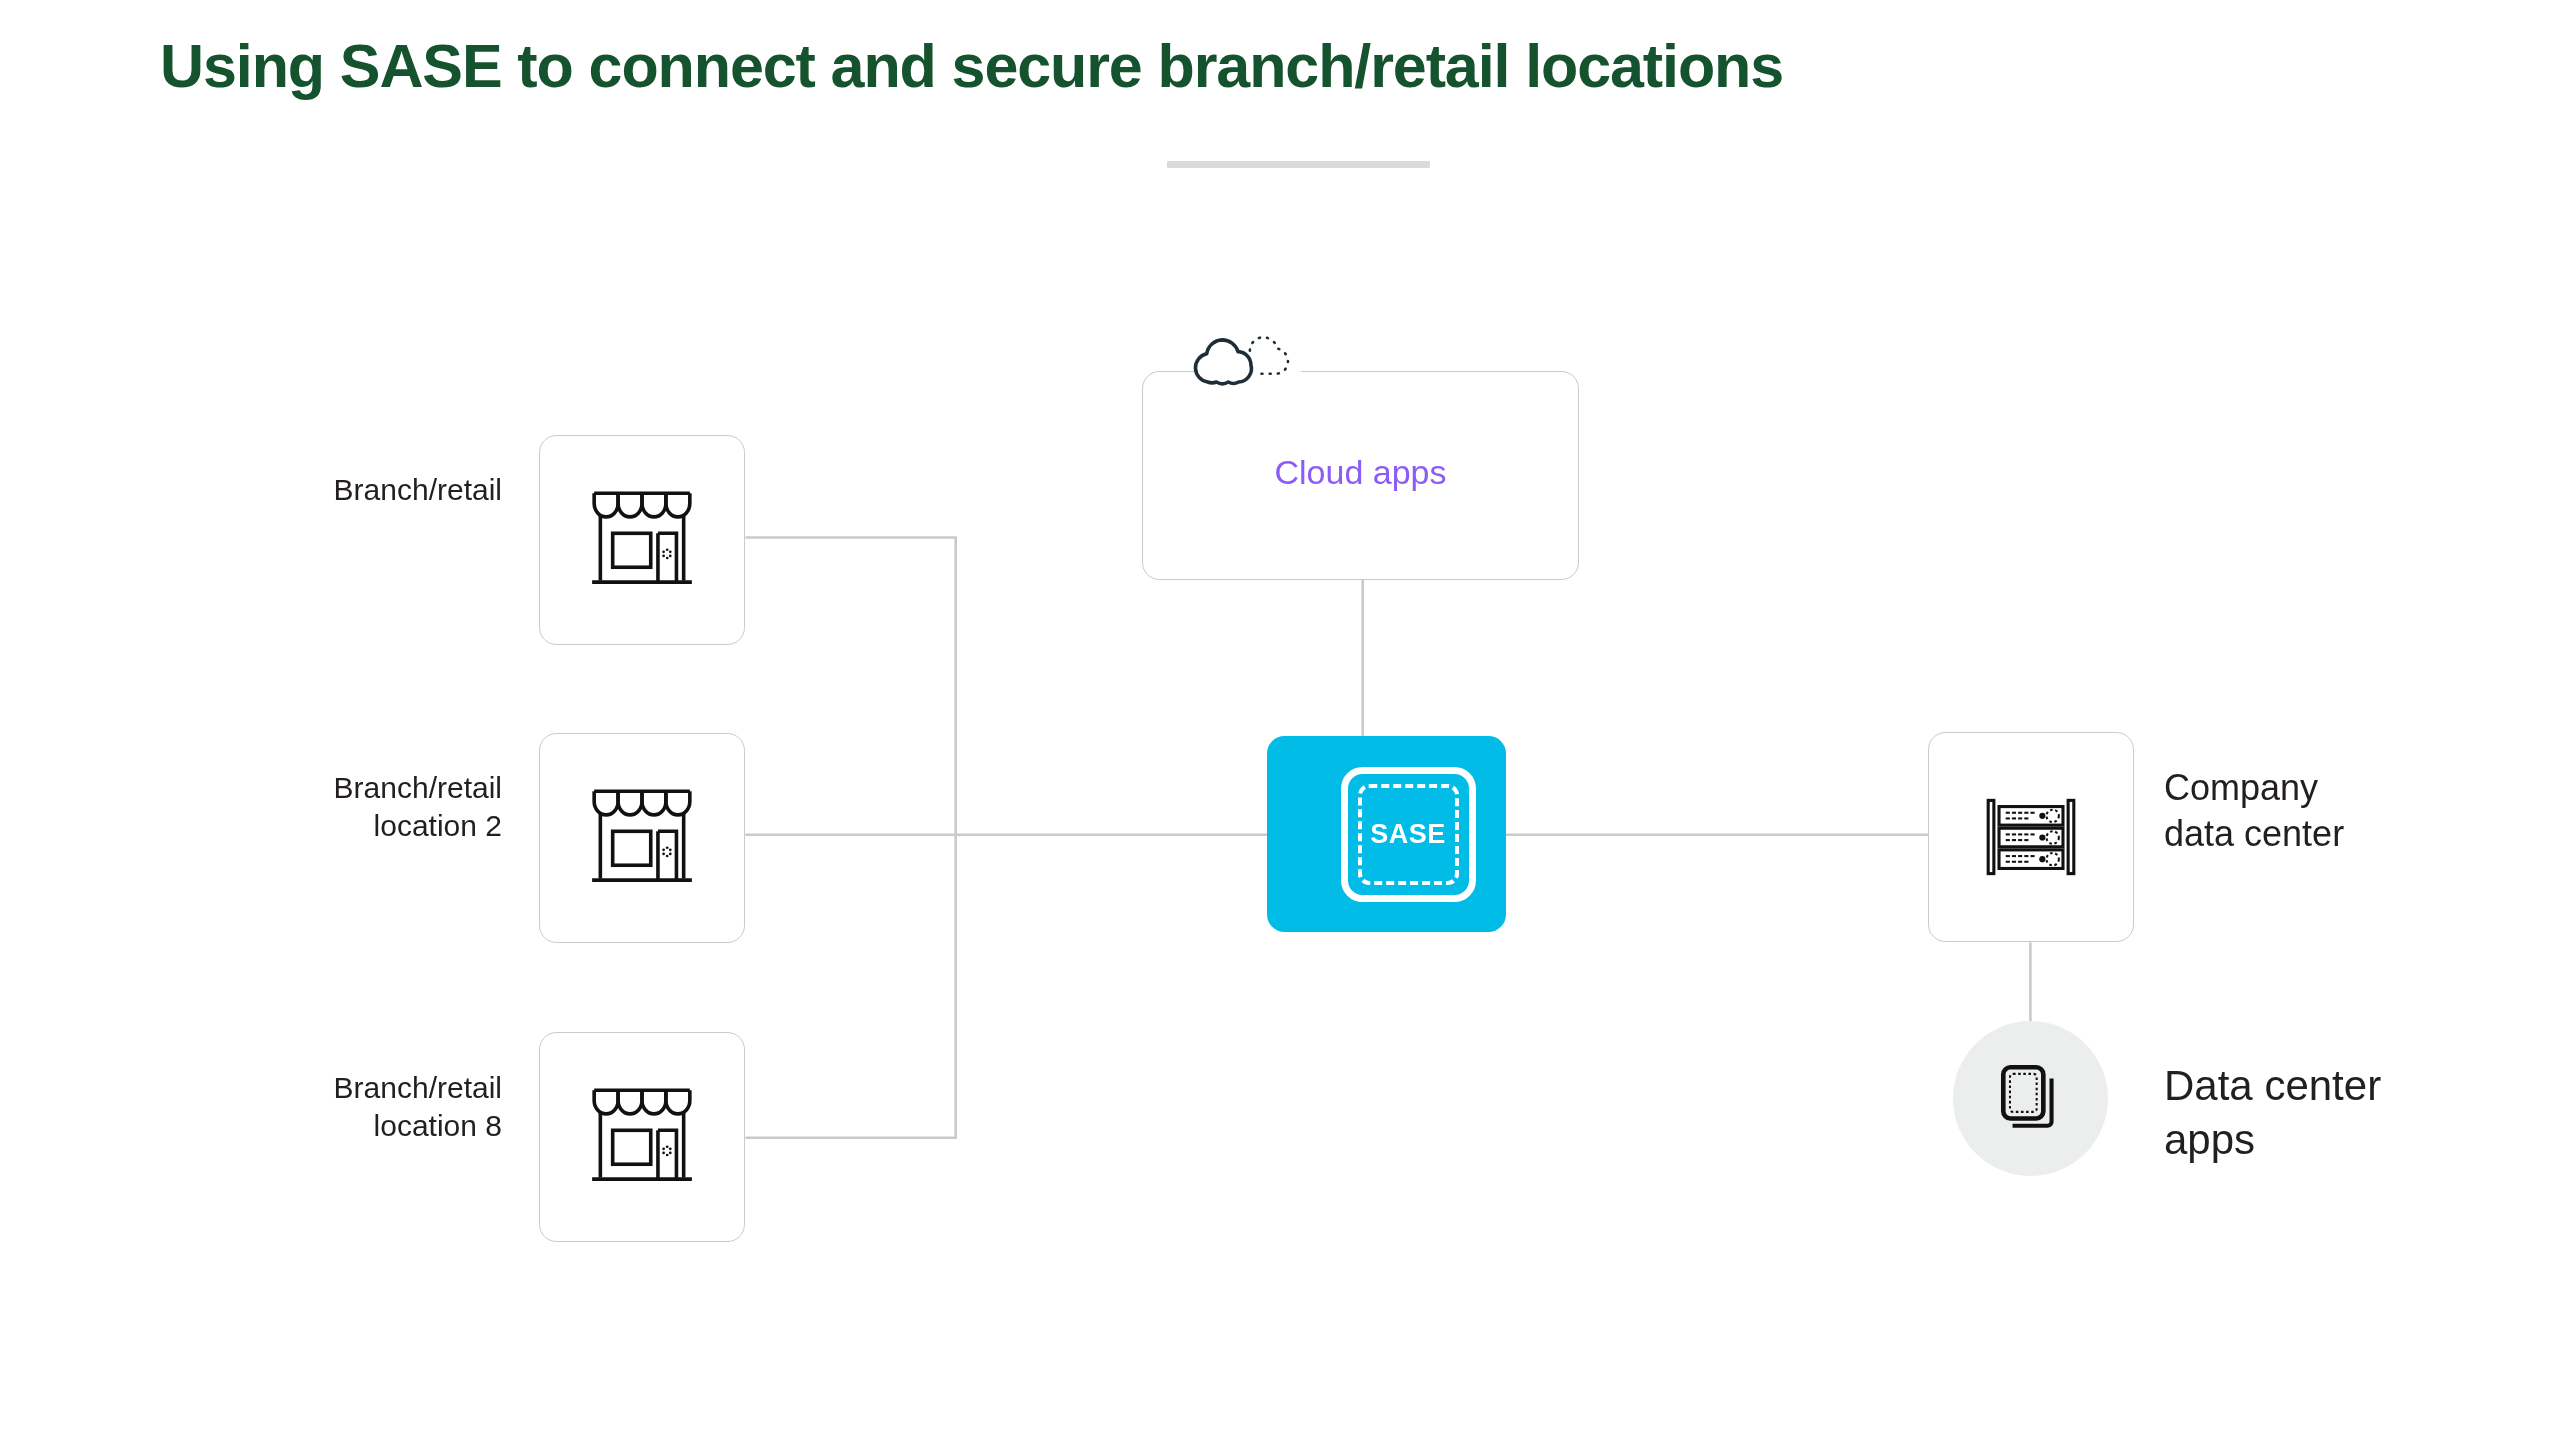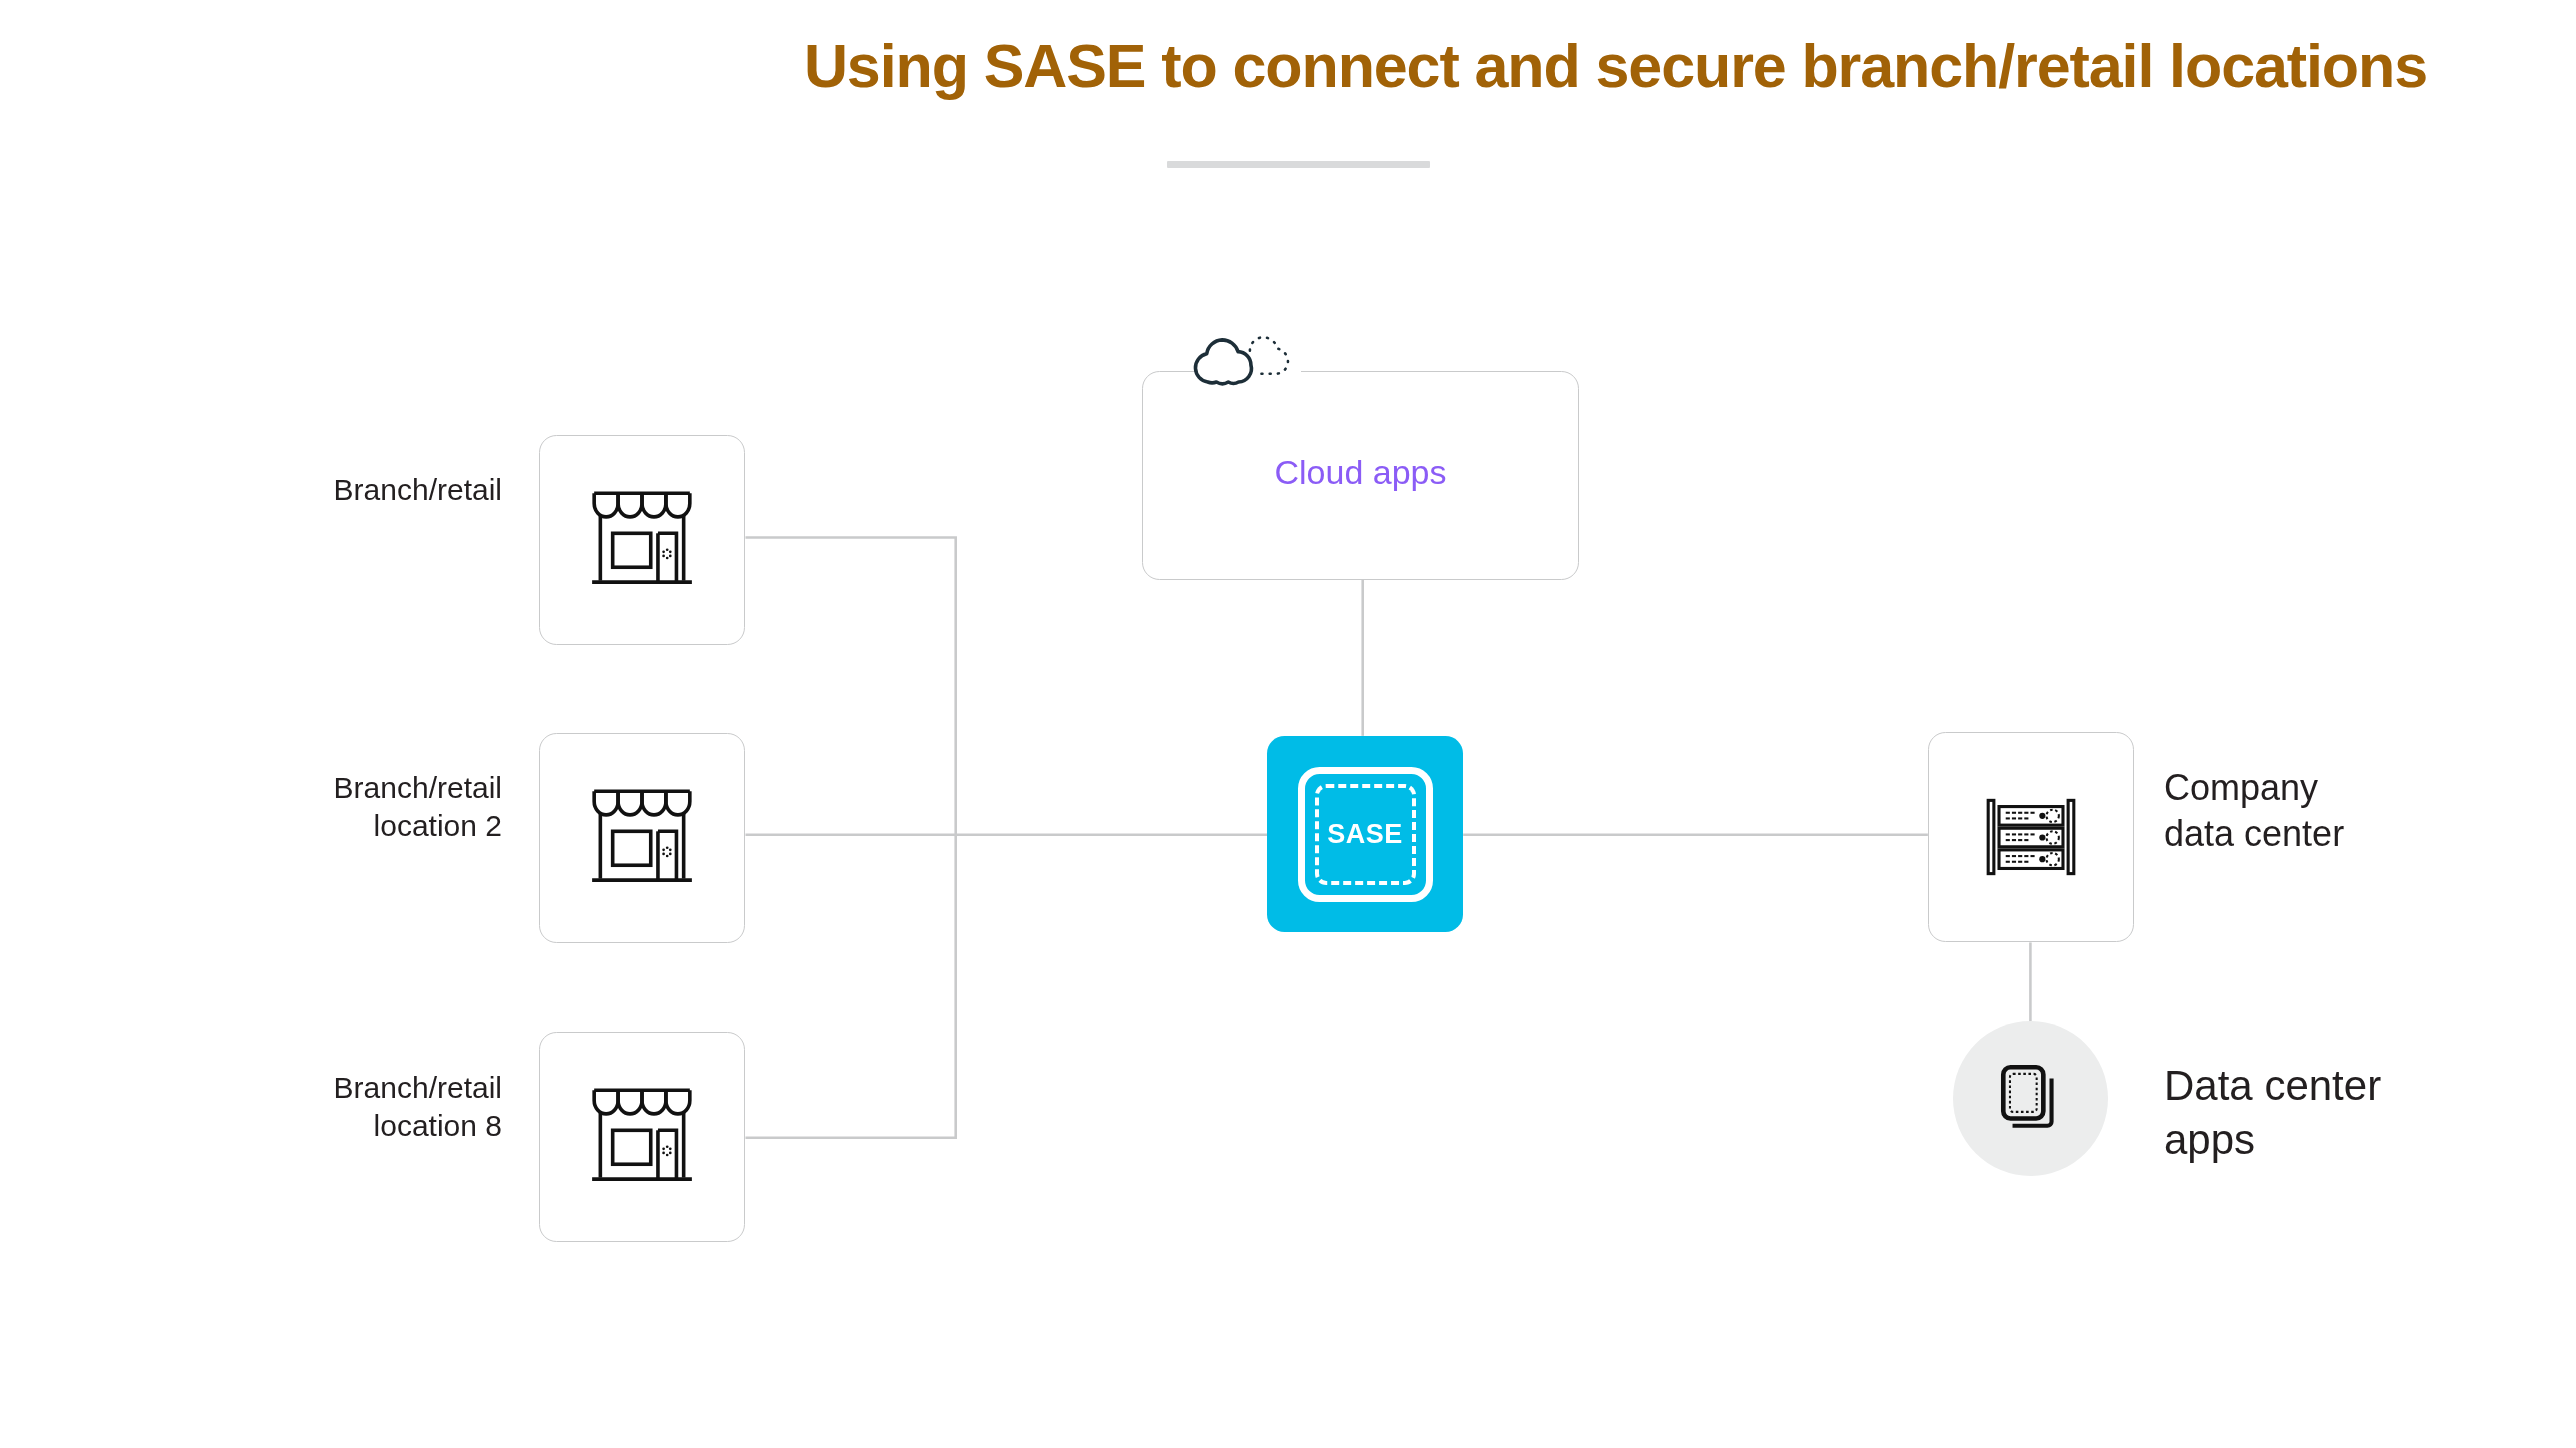--- a/index.html
+++ b/index.html
@@ -8,21 +8,21 @@
     width:2576px;height:1449px;position:relative;overflow:hidden;
     font-family:"Liberation Sans", sans-serif;
     color:#231f20;
   }
   #stage{position:absolute;inset:0;width:2576px;height:1449px;}
 
   
   .title{
     position:absolute;left:160px;top:32px;width:2267px;
     font-size:61px;line-height:1.12;font-weight:bold;
-    letter-spacing:-1.1px;color:#a16207;white-space:nowrap;text-align:right;
+    letter-spacing:-1.1px;color:#14532d;white-space:nowrap;
   }
   .title-rule{
     position:absolute;left:1167px;top:161px;width:263px;height:7.2px;
     background:#d9dadb;border-radius:1px;
   }
 
   
   #wires{position:absolute;left:0;top:0;width:2576px;height:1449px;}
 
   
@@ -60,21 +60,21 @@
   }
   
   .cloud-notch{
     position:absolute;left:1200px;top:363px;width:101px;height:17.5px;background:#ffffff;
   }
 
   
   .sase-node{
     position:absolute;left:1267px;top:736px;width:196px;height:196px;
     background:#00bce7;border-radius:17.5px;
-    display:flex;align-items:center;justify-content:center;
+    display:flex;align-items:center;justify-content:center;padding-left:43px;
   }
   .sase-ring{
     width:135px;height:135px;border:7.2px solid #ffffff;border-radius:21.6px;
     display:flex;align-items:center;justify-content:center;box-sizing:border-box;
   }
   .sase-dash{
     width:101px;height:101px;border:4.6px dashed #ffffff;border-radius:11.3px;
     display:flex;align-items:center;justify-content:center;box-sizing:border-box;
   }
   .sase-text{

